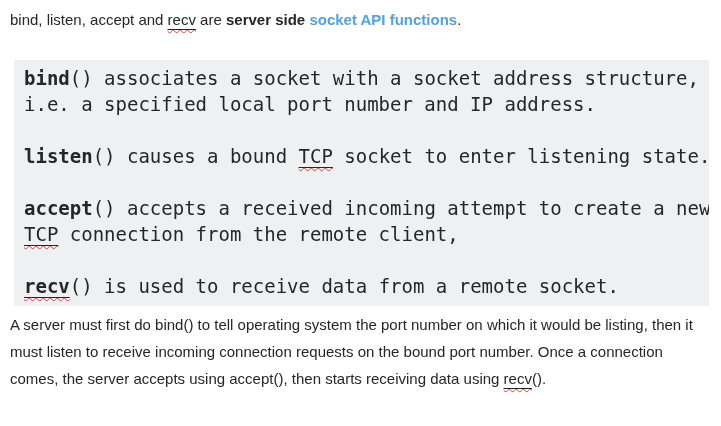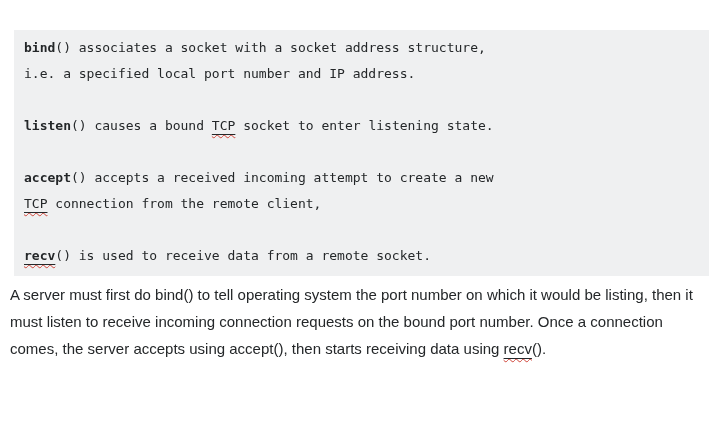--- a/index.html
+++ b/index.html
@@ -38,38 +38,39 @@
     text-decoration-style: solid;
     text-decoration-color: currentColor;
     text-decoration-thickness: 1px;
     text-decoration-skip-ink: none;
   }
   pre.code {
     margin: 30px 12px 0 14px;
     background: var(--code_bg, #eff0f1);
     padding: 5px 10px 7px 10px;
     font-family: "DejaVu Sans Mono", "Liberation Mono", monospace;
-    font-size: 13px;
+    font-size: 19px;
     line-height: 26px;
     color: var(--text, #242729);
     white-space: pre;
     overflow: hidden;
   }
   pre.code .fn { font-weight: bold; }
   .body-par {
     margin: 0;
     padding: 5px 14px 0 10px;
     line-height: 27px;
   }
 </style>
 </head>
 <body>
 
 <div>
 
+  <p class="intro"><span>bind, listen, accept and </span><span class="spell"><span class="ul">recv</span></span><span> are </span><strong>server side</strong><span> </span><a class="link">socket API functions</a><span>.</span></p>
 
   <pre class="code"><span class="fn">bind</span><span>()</span><span> associates a socket with a socket address structure,</span>
 <span>i.e. a specified local port number and IP address.</span>
 
 <span class="fn">listen</span><span>()</span><span> causes a bound </span><span class="spell"><span class="ul">TCP</span></span><span> socket to enter listening state.</span>
 
 <span class="fn">accept</span><span>()</span><span> accepts a received incoming attempt to create a new</span>
 <span class="spell"><span class="ul">TCP</span></span><span> connection from the remote client,</span>
 
 <span class="spell"><span class="ul fn">recv</span></span><span>()</span><span> is used to receive data from a remote socket.</span></pre>

